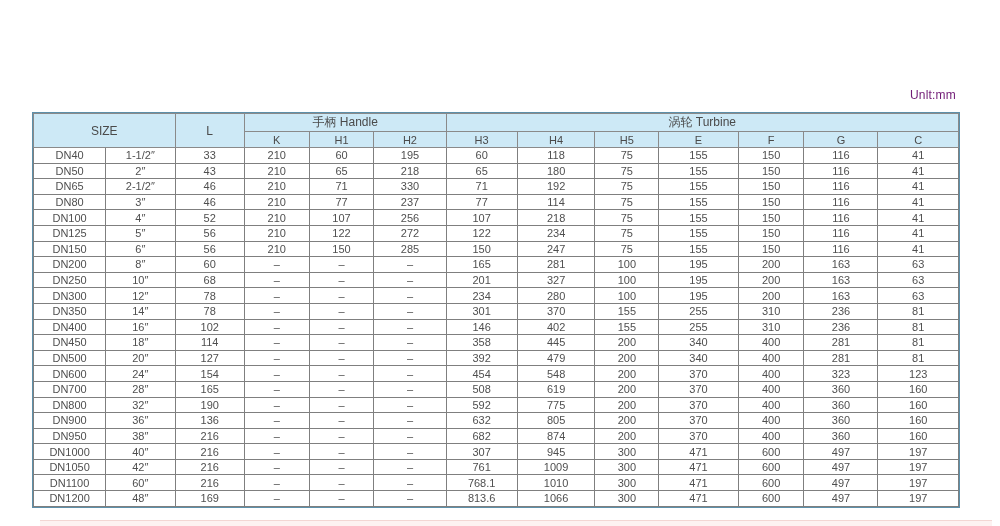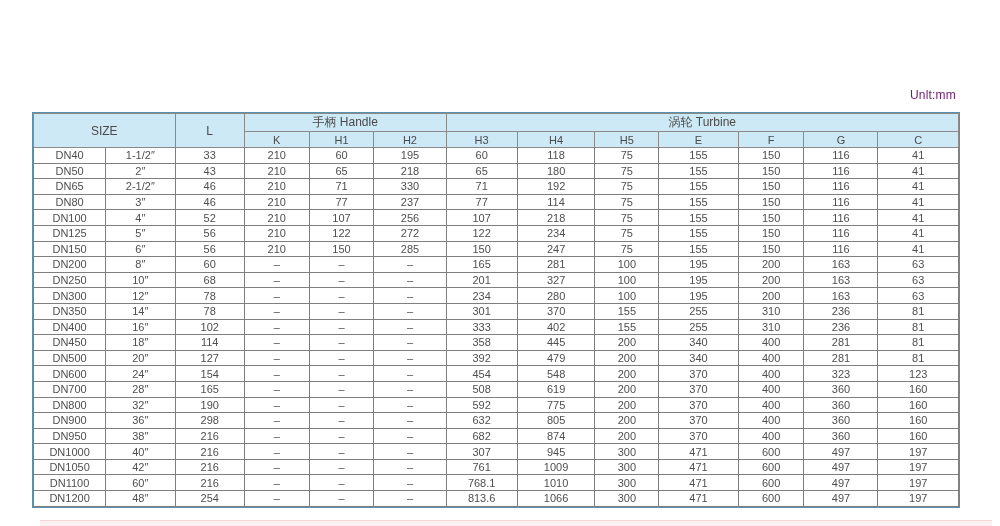--- a/index.html
+++ b/index.html
@@ -248,21 +248,21 @@
           <td>236</td>
           <td>81</td>
         </tr>
         <tr>
           <td>DN400</td>
           <td>16″</td>
           <td>102</td>
           <td>–</td>
           <td>–</td>
           <td>–</td>
-          <td>333</td>
+          <td>146</td>
           <td>402</td>
           <td>155</td>
           <td>255</td>
           <td>310</td>
           <td>236</td>
           <td>81</td>
         </tr>
         <tr>
           <td>DN450</td>
           <td>18″</td>
@@ -334,21 +334,21 @@
           <td>775</td>
           <td>200</td>
           <td>370</td>
           <td>400</td>
           <td>360</td>
           <td>160</td>
         </tr>
         <tr>
           <td>DN900</td>
           <td>36″</td>
-          <td>298</td>
+          <td>136</td>
           <td>–</td>
           <td>–</td>
           <td>–</td>
           <td>632</td>
           <td>805</td>
           <td>200</td>
           <td>370</td>
           <td>400</td>
           <td>360</td>
           <td>160</td>
@@ -409,21 +409,21 @@
           <td>1010</td>
           <td>300</td>
           <td>471</td>
           <td>600</td>
           <td>497</td>
           <td>197</td>
         </tr>
         <tr>
           <td>DN1200</td>
           <td>48″</td>
-          <td>254</td>
+          <td>169</td>
           <td>–</td>
           <td>–</td>
           <td>–</td>
           <td>813.6</td>
           <td>1066</td>
           <td>300</td>
           <td>471</td>
           <td>600</td>
           <td>497</td>
           <td>197</td>

